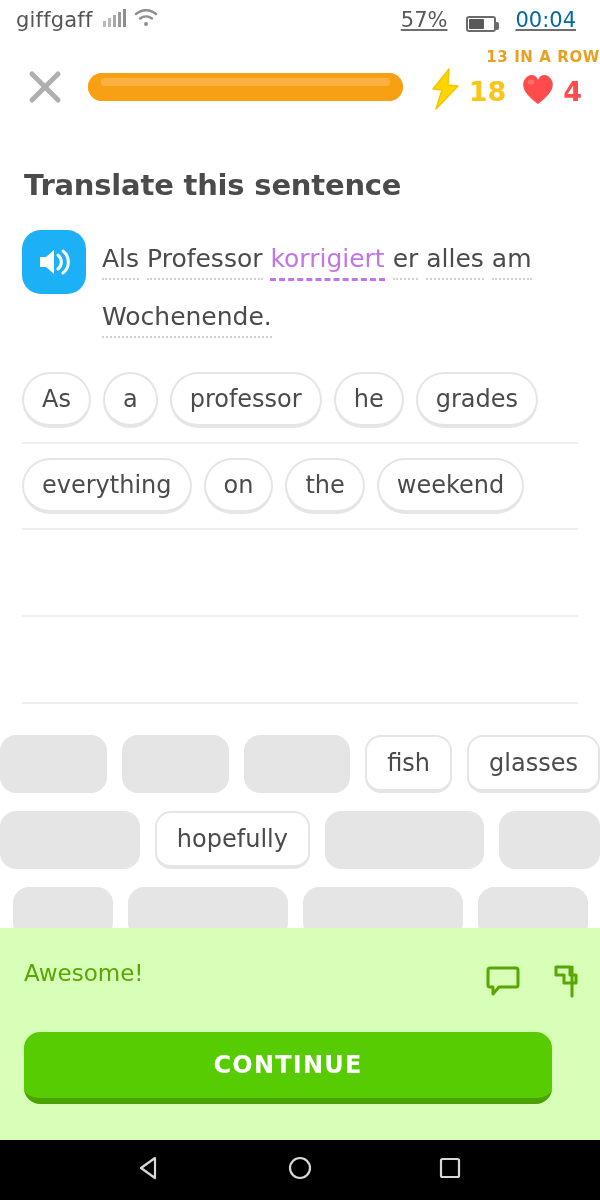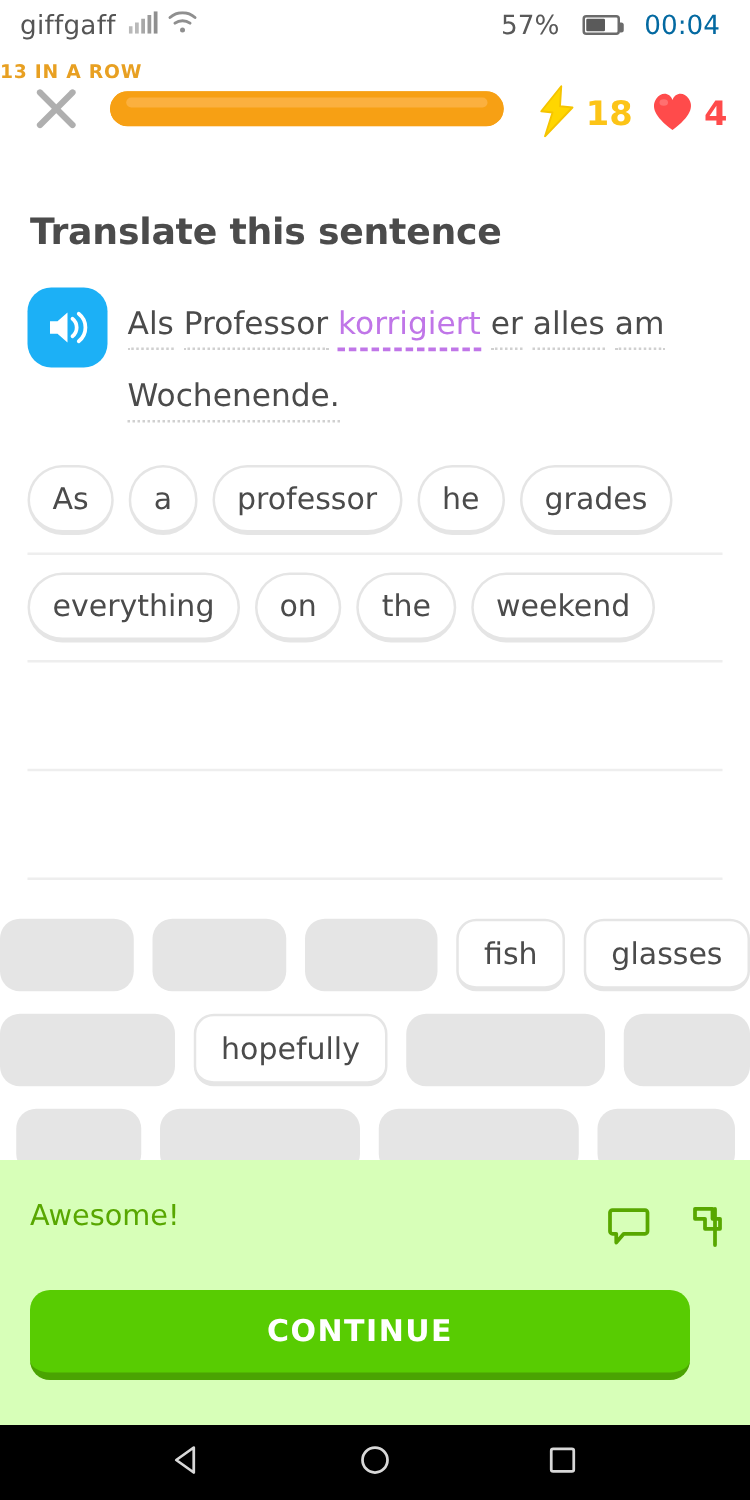--- a/index.html
+++ b/index.html
@@ -12,33 +12,33 @@
   .screen { position: relative; width: 600px; height: 1200px; background:#fff; }
 
   
   .statusbar {
     position: absolute; top: 0; left: 0; width: 592px; height: 40px;
     display: flex; align-items: center; padding: 0 16px;
     color: #6e6e6e; font-size: 21px;
   }
   .carrier { color:#555; font-size:21px; letter-spacing:.2px; }
   .sb-icons { display:flex; align-items:center; gap:7px; margin-left:10px; }
-  .sb-right { margin-left:auto; display:flex; align-items:center; gap:19px; }
+  .sb-right { margin-left:auto; display:flex; align-items:flex-end; gap:19px;text-decoration:underline; }
   .battery-pct { font-size:21px; color:#595959; }
   .bat { width:30px; height:16px; border:2px solid #6b6b6b; border-radius:3px;
          position:relative; display:flex; align-items:center; }
   .bat::after { content:""; position:absolute; right:-5px; top:4px; width:3px; height:8px;
                 background:#6b6b6b; border-radius:0 2px 2px 0; }
   .bat-fill { height:10px; background:#5a5a5a; margin-left:1px; border-radius:1px; }
   .clock { font-size:21px; color:#0369a1; }
 
   
   .header { position:absolute; top:40px; left:0; width:600px; height:80px; }
   .streak-label {
-    position:absolute; top:8px; left:0; width:600px; text-align:left;
+    position:absolute; top:8px; left:0; width:600px; text-align:right;
     font-size:15px; font-weight:bold; color:#e8a022; letter-spacing:.6px;
   }
   .close-x {
     position:absolute; left:24px; top:26px; width:42px; height:42px;
     display:flex; align-items:center; justify-content:center;
   }
   .progress-track {
     position:absolute; left:88px; top:33px; width:315px; height:28px;
     background:#f7a014; border-radius:14px; overflow:hidden;
   }

